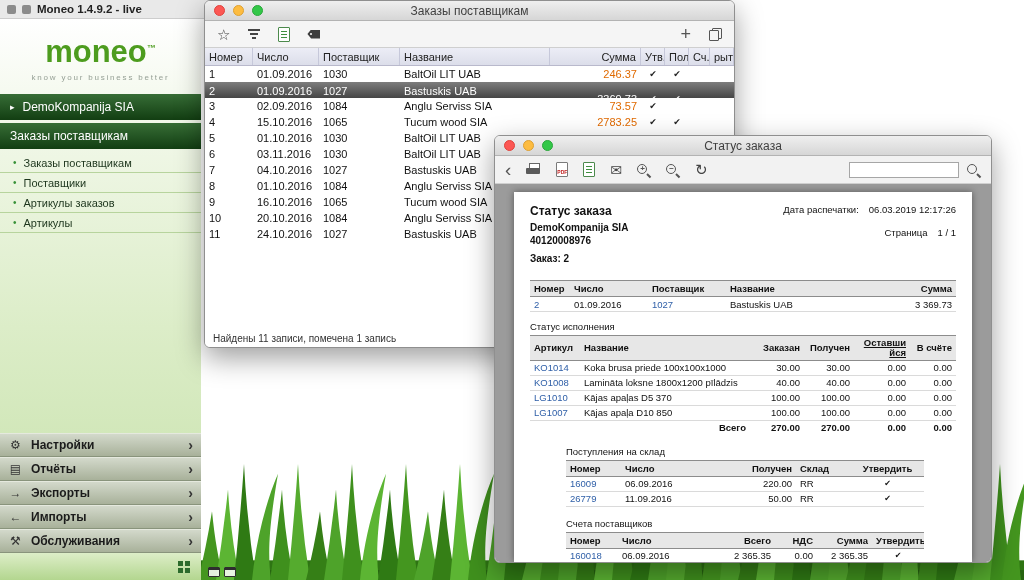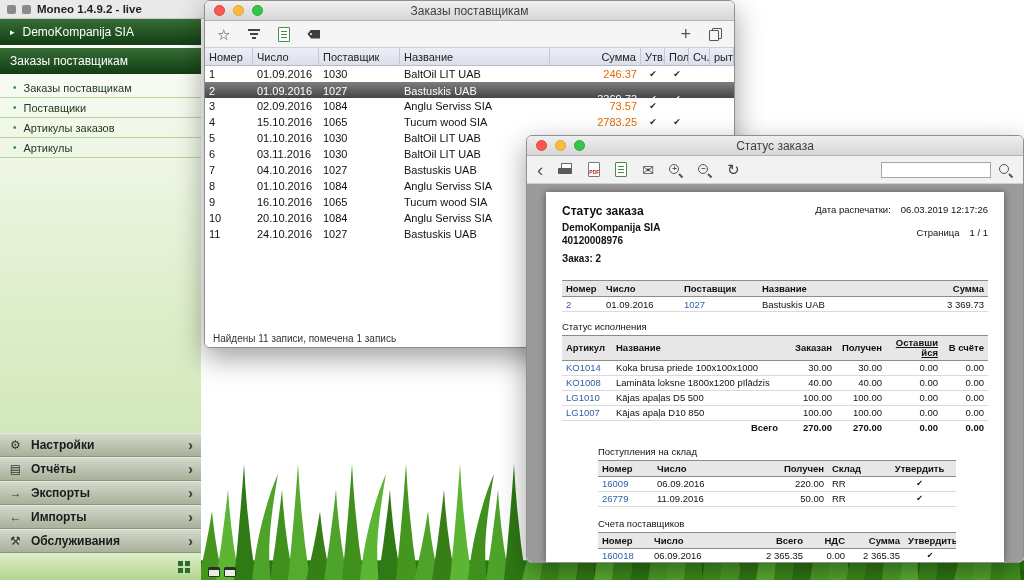--- a/index.html
+++ b/index.html
@@ -119,21 +119,21 @@
   .grid-row { height:16px; align-items:center; font-size:11px; color:#111; cursor:pointer; }
   .gc { padding:0 4px; overflow:hidden; white-space:nowrap; }
   .c-sum { text-align:right; color:#e06a00; }
   .c-check { text-align:center; font-size:9px; color:#222; }
   .grid-row.selected { background:linear-gradient(180deg,#7d7d7d,#454545); color:#fff; }
   .grid-row.selected .c-sum,.grid-row.selected .c-check { color:#fff;margin-top:17px; }
   .statusbar { position:absolute; left:0; right:0; bottom:0; height:17px; padding:3px 8px;
     font-size:10px; color:#333; background:#fff; }
 
   
-  .win-status { left:526px; top:135px; width:498px; height:428px; z-index:20; }
+  .win-status { left:494px; top:135px; width:498px; height:428px; z-index:20; }
   .toolbar2 {
     height:28px; padding:0 10px; gap:15px;
     background:#f2f2f2; border-bottom:1px solid #cfcfcf;
     display:flex; align-items:center;
   }
   .i-back { font-size:19px; color:#555; line-height:0.8; cursor:pointer; }
   .i-print { position:relative; width:15px; height:13px; cursor:pointer; }
   .i-print::before { content:""; position:absolute; left:3px; top:0; width:9px; height:5px; border:1px solid #666; background:#fff; }
   .i-print::after { content:""; position:absolute; left:0; top:5px; width:14px; height:6px; background:#5a5a5a; border-radius:1px; }
   .i-mail { font-size:14px; color:#444; cursor:pointer; line-height:1; }
@@ -244,20 +244,24 @@
   </svg>
 </div>
 
 <div class="menubar">
   <span class="mb-glyph"></span>
   <span class="mb-glyph"></span>
   <span>Moneo 1.4.9.2 - live</span>
 </div>
 
 <aside class="sidebar">
+  <div class="logo-wrap">
+    <div class="logo"><span>moneo</span><sup>™</sup></div>
+    <div class="tagline">know your business better</div>
+  </div>
   <div class="darkbar">
     <span class="arr">▸</span>
     <span>DemoKompanija SIA</span>
   </div>
   <div class="darkbar">
     <span>Заказы поставщикам</span>
   </div>
   <ul class="subnav">
     <li>
         <span class="bullet">•</span>
@@ -581,21 +585,21 @@
           <tr>
             <td class="lnk">KO1008</td>
             <td>Lamināta loksne 1800x1200 pīlādzis</td>
             <td class="r">40.00</td>
             <td class="r">40.00</td>
             <td class="r">0.00</td>
             <td class="r">0.00</td>
           </tr>
           <tr>
             <td class="lnk">LG1010</td>
-            <td>Kājas apaļas D5 500</td>
+            <td>Kājas apaļas D5 370</td>
             <td class="r">100.00</td>
             <td class="r">100.00</td>
             <td class="r">0.00</td>
             <td class="r">0.00</td>
           </tr>
           <tr>
             <td class="lnk">LG1007</td>
             <td>Kājas apaļa D10 850</td>
             <td class="r">100.00</td>
             <td class="r">100.00</td>

